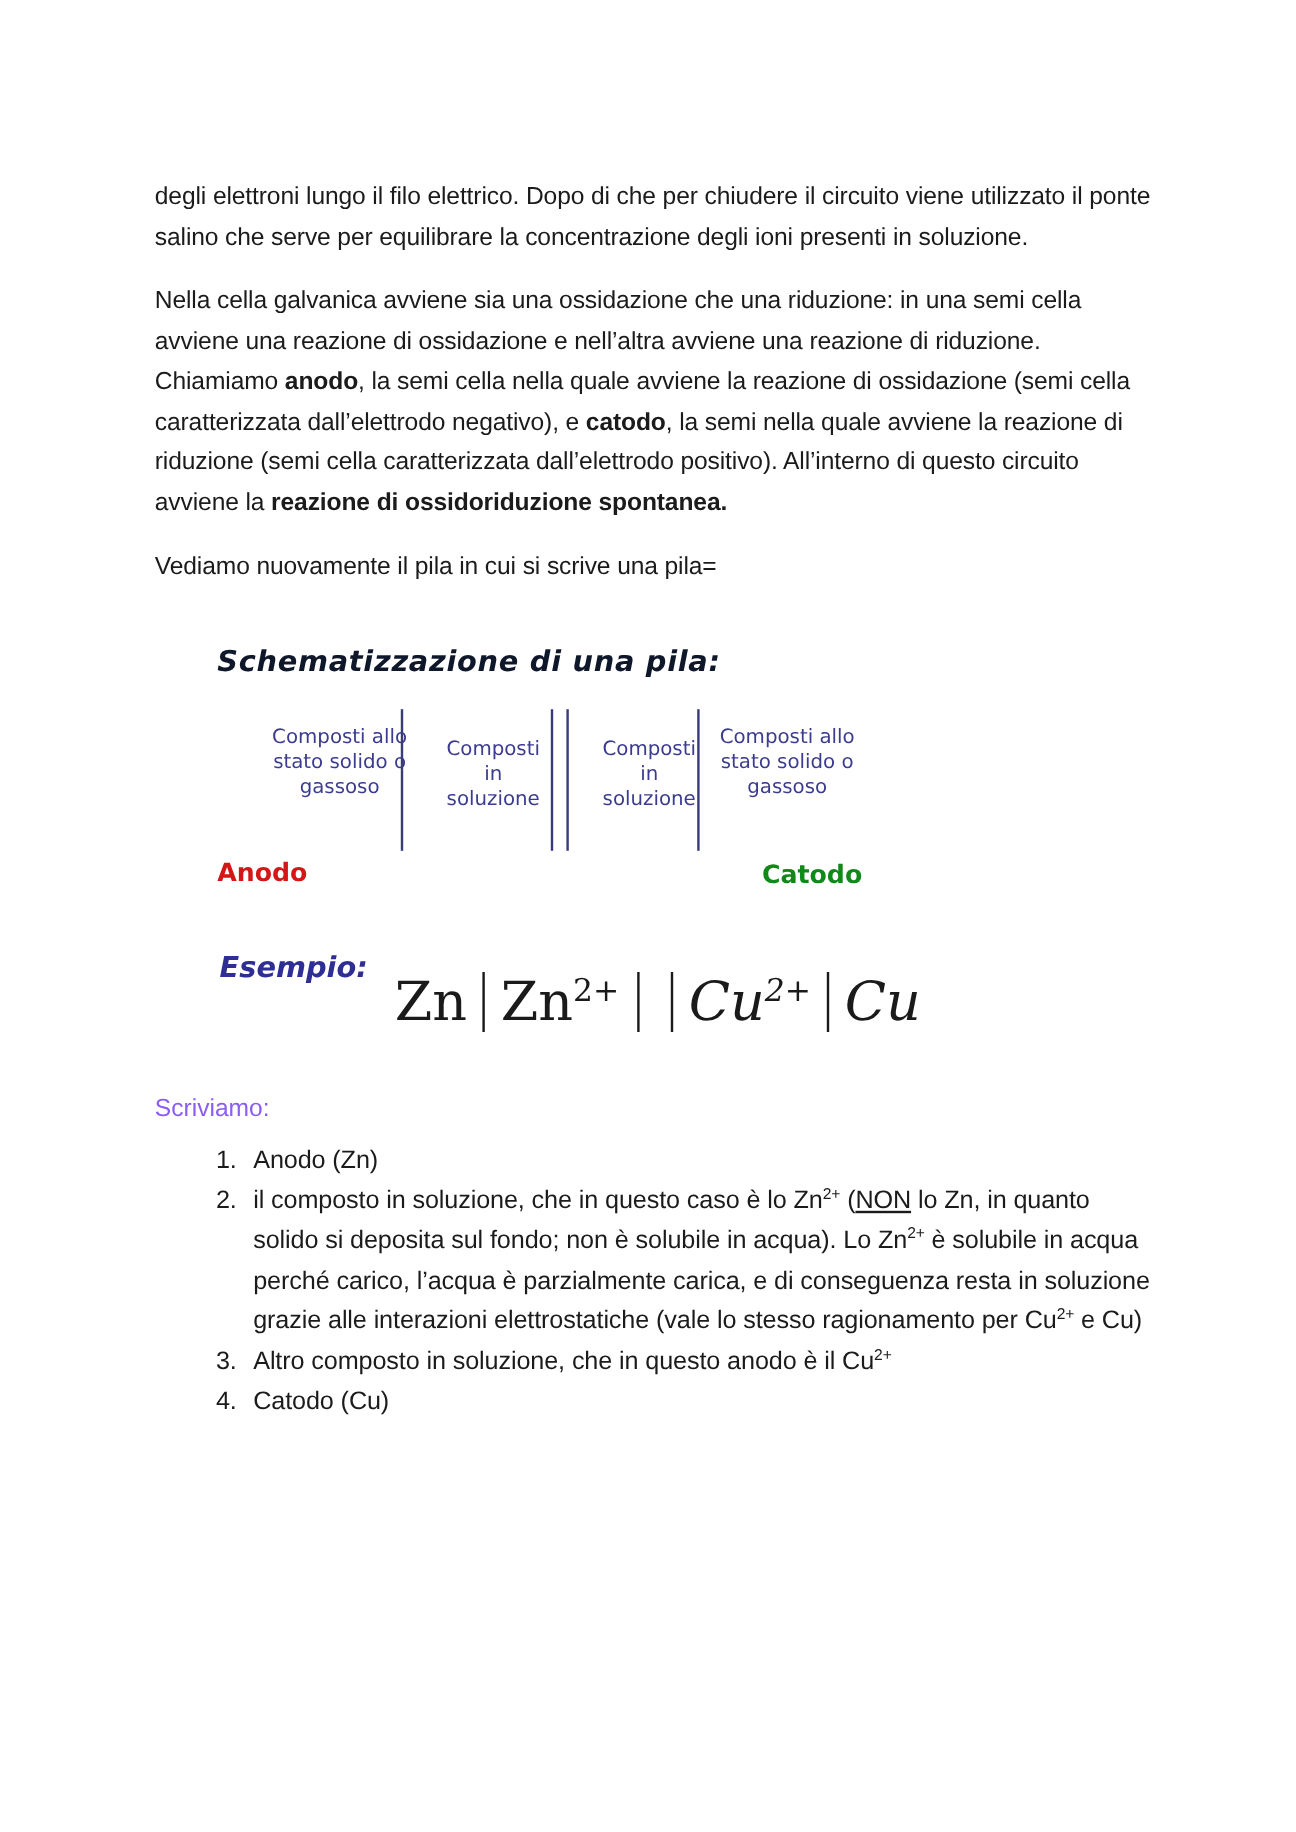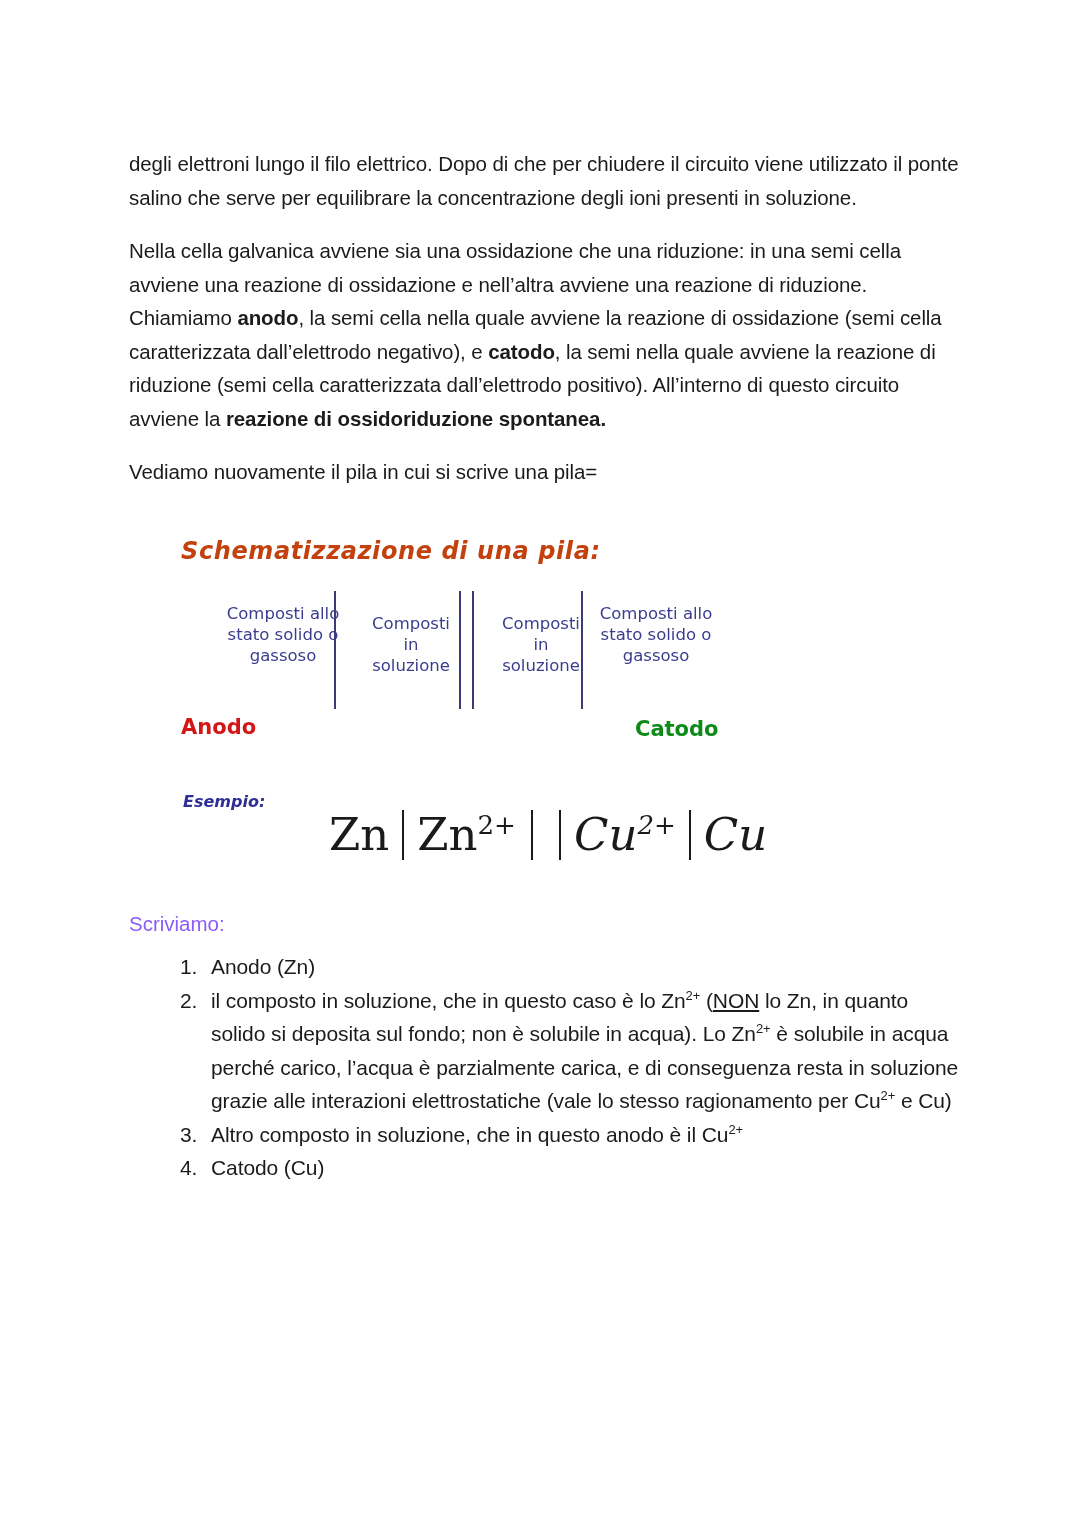--- a/index.html
+++ b/index.html
@@ -52,21 +52,21 @@
 
   .fig-title {
     position: absolute;
     left: 52px;
     top: 30px;
     font-family: "DejaVu Sans", sans-serif;
     font-style: italic;
     font-weight: bold;
     font-size: 24px;
     letter-spacing: 0.6px;
-    color: #c2410c;
+    color: #0f172a;
     white-space: nowrap;
   }
 
   .diagram {
     position: absolute;
     left: 0;
     top: 78px;
     width: 600px;
     height: 160px;
   }
@@ -115,21 +115,21 @@
     color: #0f8a19;
   }
 
   .esempio-lbl {
     position: absolute;
     left: 54px;
     top: 285px;
     font-family: "DejaVu Sans", sans-serif;
     font-style: italic;
     font-weight: bold;
-    font-size: 16px;
+    font-size: 24px;
     color: #2e2e96;
     white-space: nowrap;
   }
 
   .formula {
     position: absolute;
     left: 168px;
     top: 300px;
     font-family: "DejaVu Serif", serif;
     font-size: 45px;

